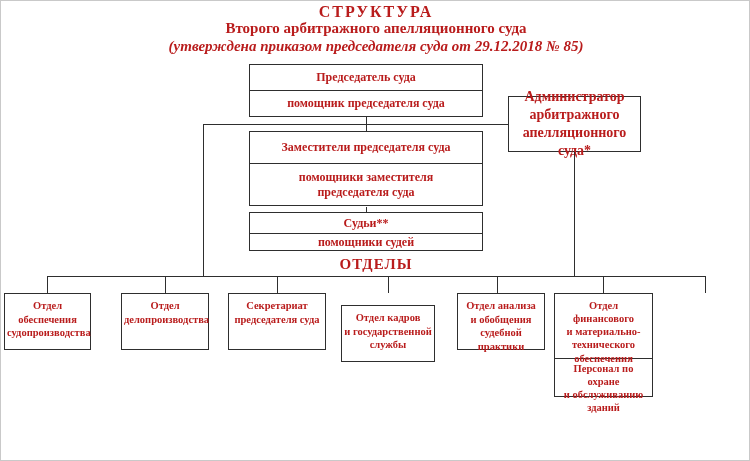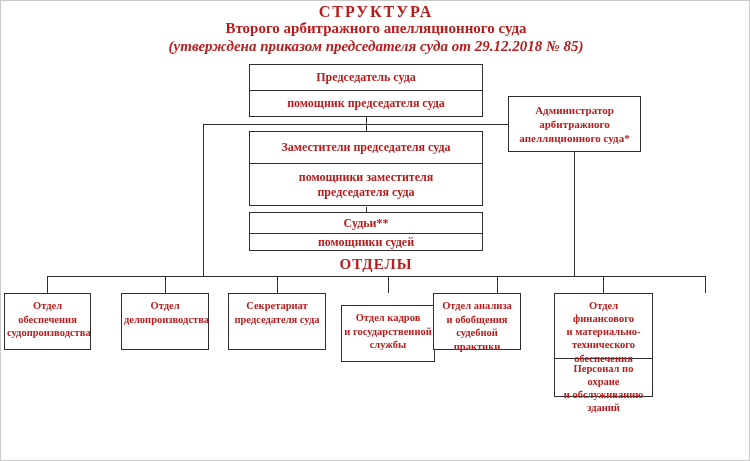--- a/index.html
+++ b/index.html
@@ -26,33 +26,33 @@
   
   .central { left:248px; width:234px; font-size:12px; }
   #chairman { top:63px; }
   #chairman .c1 { height:25px; } #chairman .c2 { height:26px; }
   #deputies { top:130px; }
   #deputies .c1 { height:31px; } #deputies .c2 { height:42px; }
   #judges { top:211px; }
   #judges .c1 { height:20px; } #judges .c2 { height:17px; }
 
   #administrator { left:507px; top:95px; width:133px; height:56px;
-    font-size:11px; line-height:1.3; display:flex; align-items:center;
+    font-size:14px; line-height:1.3; display:flex; align-items:center;
     justify-content:center; white-space:pre-line; padding:2px; }
 
   
   .depts-label { position:absolute; top:255px; left:0; width:750px; text-align:center;
     font-size:15px; font-weight:bold; letter-spacing:1px; }
   .dept { top:292px; font-size:10.5px; line-height:1.3; white-space:pre-line;
     padding:5px 2px 0 2px; height:57px; }
   #d1 { left:3px;   width:87px; }
   #d2 { left:120px; width:88px; }
   #d3 { left:227px; width:98px; }
   #d4 { left:340px; width:94px;margin-top:12px; }
-  #d5 { left:432px; width:88px; }
+  #d5 { left:456px; width:88px; }
   #d6 { left:553px; top:292px; width:99px; font-size:10.5px; }
   #d6 .c1 { height:64px; align-items:flex-start; padding-top:5px; }
   #d6 .c2 { height:38px; align-items:flex-start; padding-top:3px; }
   #d7 { left:660px; width:88px; }
 
   
   .line { position:absolute; background:#2e2e2e; }
   .h { height:1px; } .v { width:1px; }
   #ln-chairman-down   { left:365px; top:116px; height:14px; }
   #ln-branch-h        { left:202px; top:123px; width:305px; }

